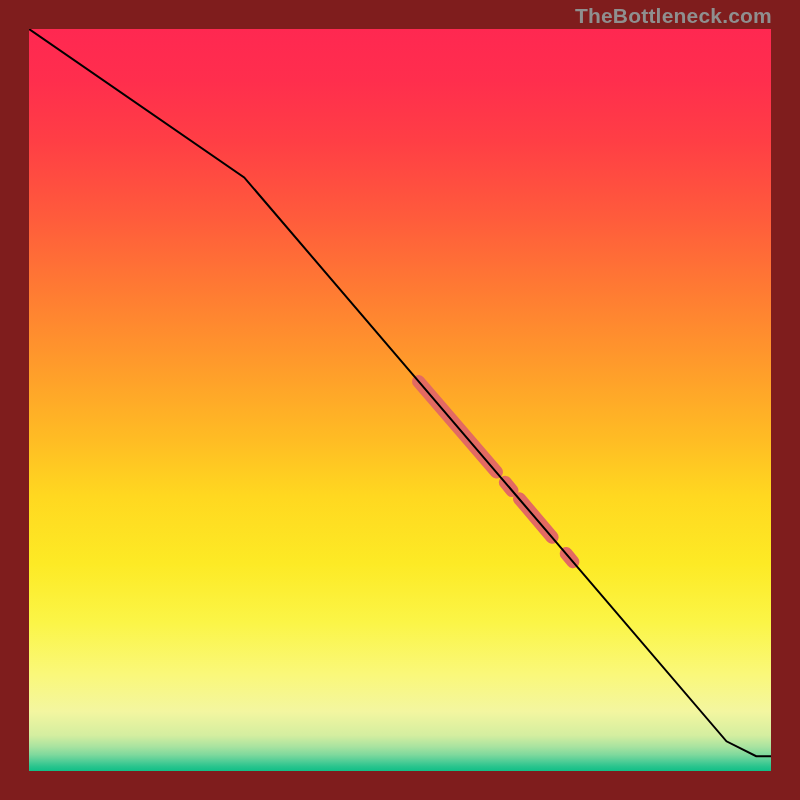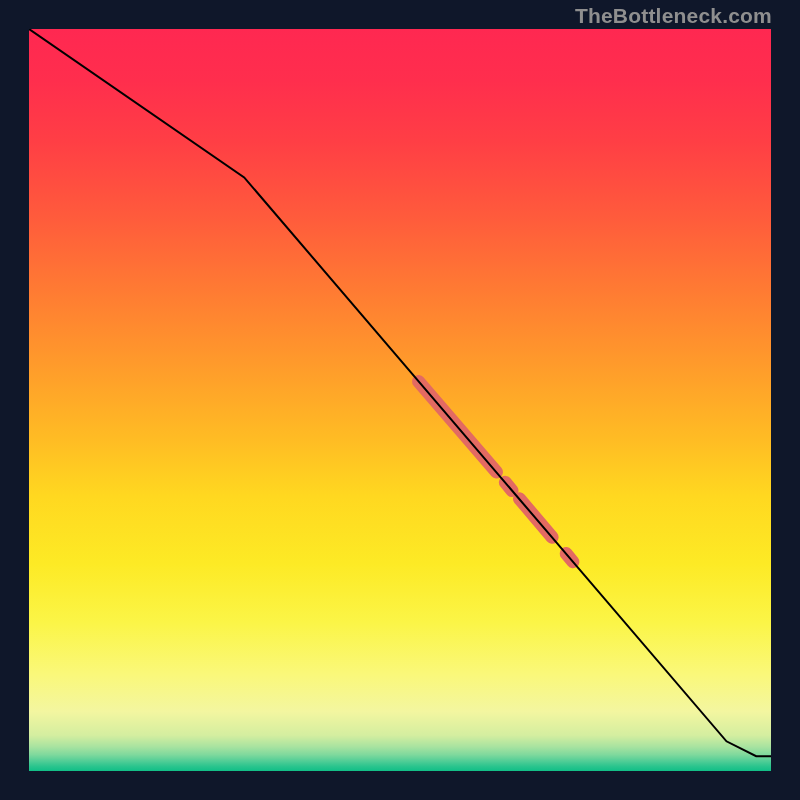--- a/index.html
+++ b/index.html
@@ -7,21 +7,21 @@
     padding: 0;
     width: 800px;
     height: 800px;
     background: #000;
     overflow: hidden;
   }
   .stage {
     position: relative;
     width: 800px;
     height: 800px;
-    background: #0f172a;
+    background: #7f1d1d;
   }
   .plot-area {
     position: absolute;
     left: 29px;
     top: 29px;
     width: 742px;
     height: 742px;
     overflow: hidden;
   }
   .gradient-bg {

